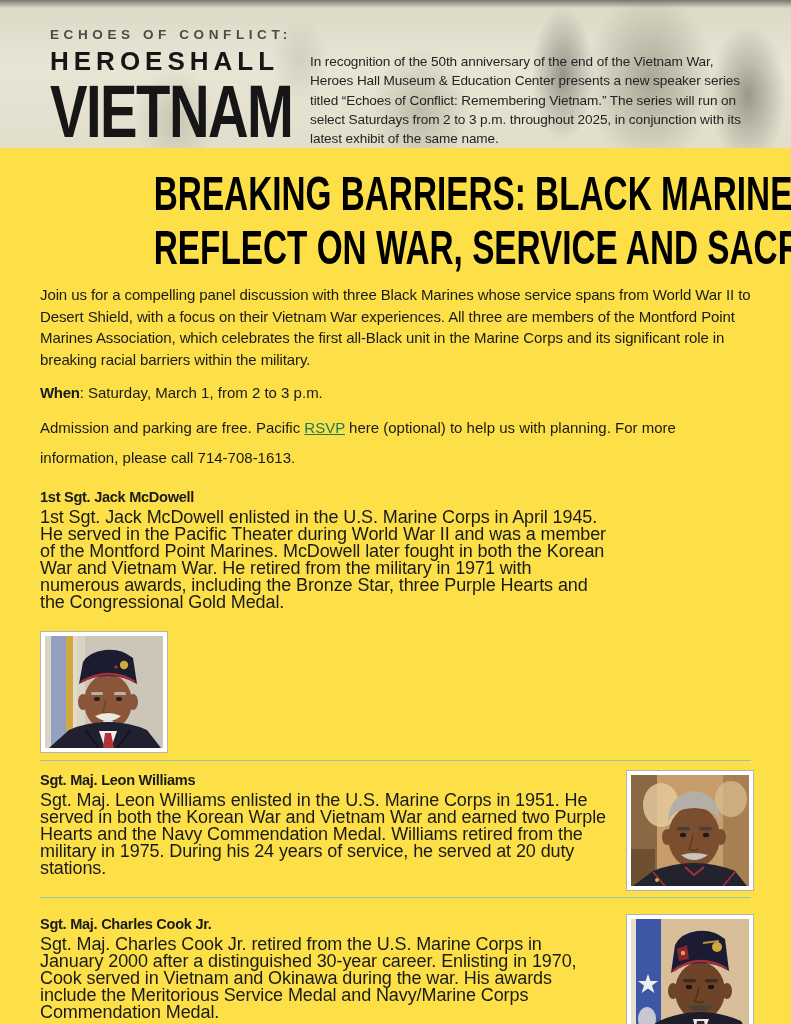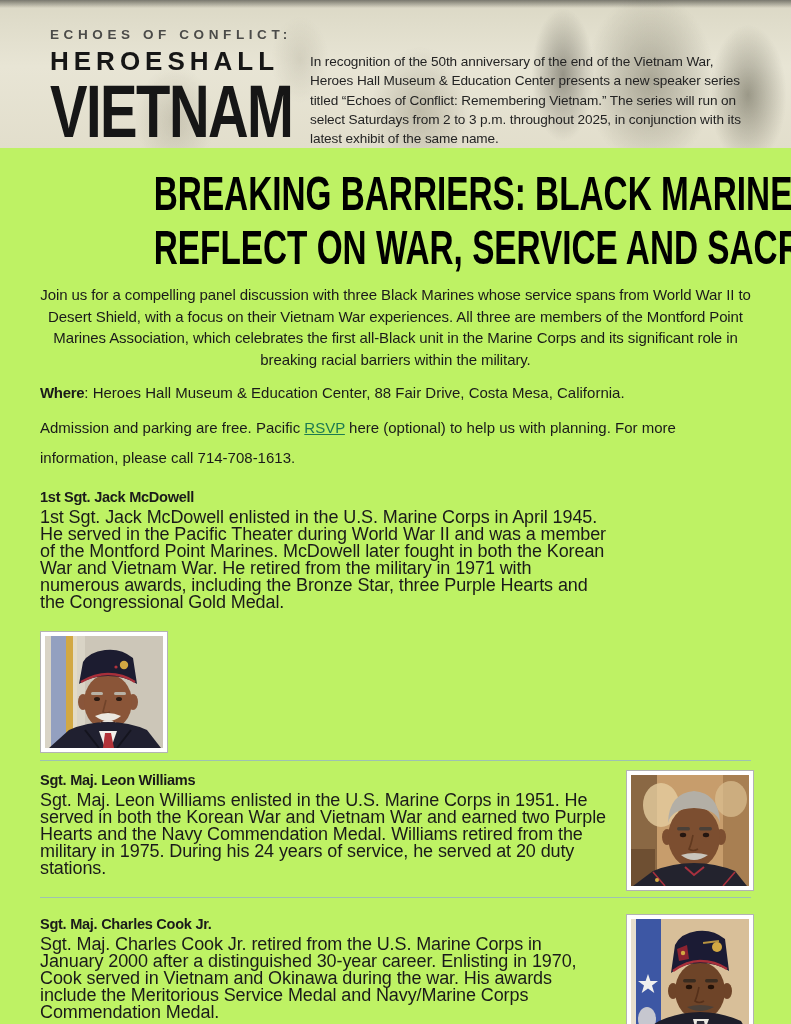--- a/index.html
+++ b/index.html
@@ -1,18 +1,18 @@
 <!DOCTYPE html>
 <html><head>
 <meta charset="utf-8">
 <style>
   * { margin:0; padding:0; box-sizing:border-box; }
   html,body { background:#ffffff; }
   body { font-family:"Liberation Sans", sans-serif; color:#1a1a1a; }
-  .page { position:relative; width:791px; height:1024px; margin:0 auto; background:#bef264; overflow:hidden; display:flex; flex-direction:column; }
+  .page { position:relative; width:791px; height:1024px; margin:0 auto; background:#fde047; overflow:hidden; display:flex; flex-direction:column; }
 
   
   .hero {
     position:relative; height:157px; width:100%;
     background:
       linear-gradient(180deg, rgba(55,55,50,0.6) 0px, rgba(55,55,50,0) 8px),
       radial-gradient(ellipse 45px 95px at 563px 75px, rgba(70,68,58,0.5), rgba(70,68,58,0) 70%),
       radial-gradient(ellipse 90px 120px at 650px 80px, rgba(95,92,74,0.45), rgba(95,92,74,0) 72%),
       radial-gradient(ellipse 55px 100px at 748px 95px, rgba(80,78,62,0.5), rgba(80,78,62,0) 70%),
       radial-gradient(ellipse 70px 90px at 420px 110px, rgba(120,115,95,0.35), rgba(120,115,95,0) 70%),
@@ -28,21 +28,21 @@
   .hero-right { flex:1 1 auto; padding:36px 32px 0 0;margin-top:16px; }
   .hero-intro { font-size:13.6px; line-height:19.3px; color:#242424; letter-spacing:-0.1px; }
 
   .green-bar { height:15px; width:100%; background:#4a9077; }
 
   
   .main { padding:0 40px; }
   .headline { margin-top:18px; text-align:center; color:#000; }
   .headline-line { display:block; white-space:nowrap; font-weight:bold; font-size:49px; line-height:54px; letter-spacing:0; transform:scaleX(0.68); transform-origin:50% 50%; }
 
-  .lead { margin-top:10px; font-size:15px; line-height:21.5px; letter-spacing:-0.1px;text-align:center; }
+  .lead { margin-top:10px; font-size:15px; line-height:21.5px; letter-spacing:-0.1px; }
   .when-where { margin-top:11px; }
   .ww-line { font-size:15px; line-height:23px; }
   .ww-label { font-weight:bold; letter-spacing:-0.3px; }
   .admission { margin-top:9px; font-size:15px; line-height:30px; }
   .rsvp-link { color:#1d7a52; font-weight:normal; text-decoration:underline;text-align:center; }
 
   
   .speakers { margin-top:12px; }
   .speaker-row { display:flex; gap:20px; align-items:flex-start; }
   .speaker-row.row1 { padding-top:2px;flex-direction:column; }
@@ -88,21 +88,21 @@
 
   <main class="main">
     <h1 class="headline">
       <span class="headline-line">BREAKING BARRIERS: BLACK MARINES</span>
       <span class="headline-line">REFLECT ON WAR, SERVICE AND SACRIFICE</span>
     </h1>
 
     <p class="lead">Join us for a compelling panel discussion with three Black Marines whose service spans from World War II to Desert Shield, with a focus on their Vietnam War experiences. All three are members of the Montford Point Marines Association, which celebrates the first all-Black unit in the Marine Corps and its significant role in breaking racial barriers within the military.</p>
 
     <div class="when-where">
-      <div class="ww-line"><span class="ww-label">Where</span><span>: Heroes Hall Museum &amp; Education Center, 88 Fair Drive, Costa Mesa, California.</span></div>
+      <div class="ww-line"><span class="ww-label">When</span><span>: Saturday, March 1, from 2 to 3 p.m.</span></div>
     </div>
 
     <p class="admission"><span>Admission and parking are free. Pacific </span><a href="#" class="rsvp-link">RSVP</a><span> here (optional) to help us with planning. For more information, please call 714-708-1613.</span></p>
 
     <section class="speakers">
 
       <div class="speaker-row row1">
         <div class="speaker-text">
           <h3 class="speaker-name">1st Sgt. Jack McDowell</h3>
           <p class="speaker-bio">1st Sgt. Jack McDowell enlisted in the U.S. Marine Corps in April 1945. He served in the Pacific Theater during World War II and was a member of the Montford Point Marines. McDowell later fought in both the Korean War and Vietnam War. He retired from the military in 1971 with numerous awards, including the Bronze Star, three Purple Hearts and the Congressional Gold Medal.</p>

